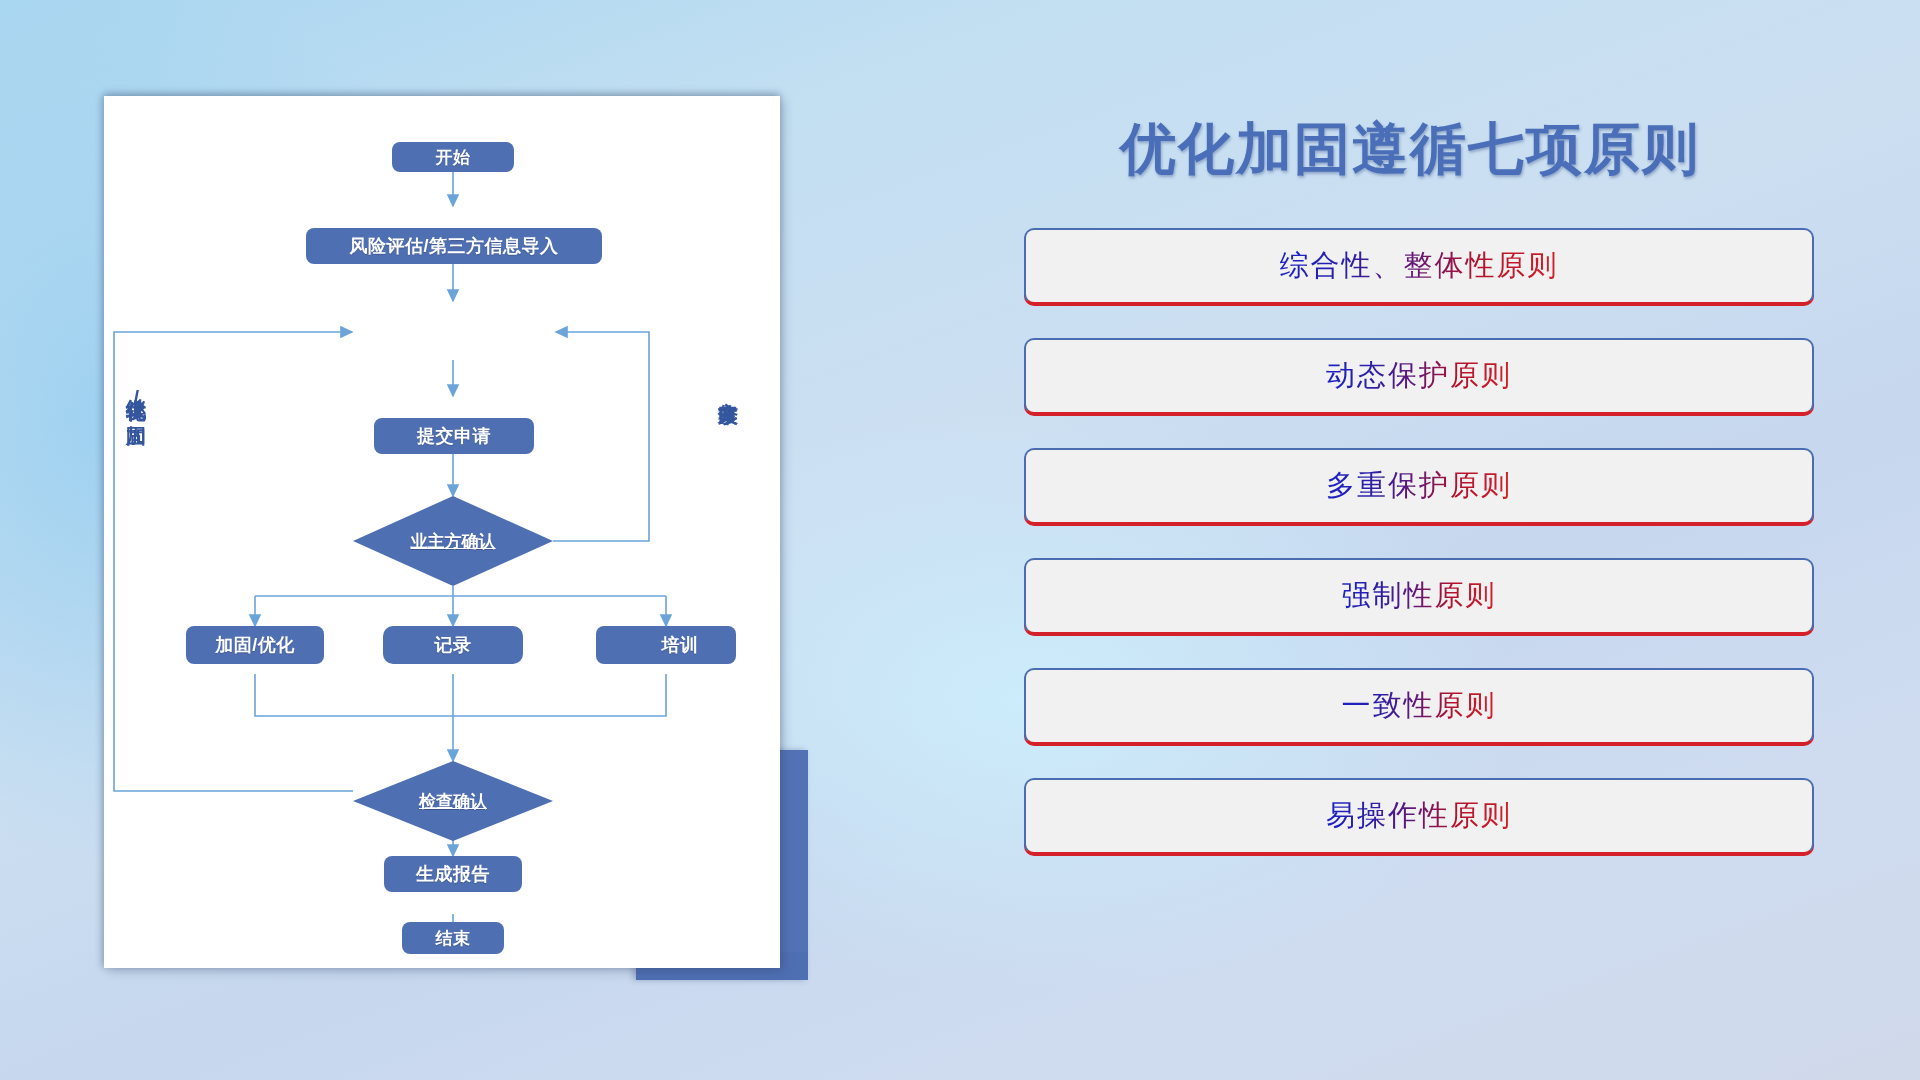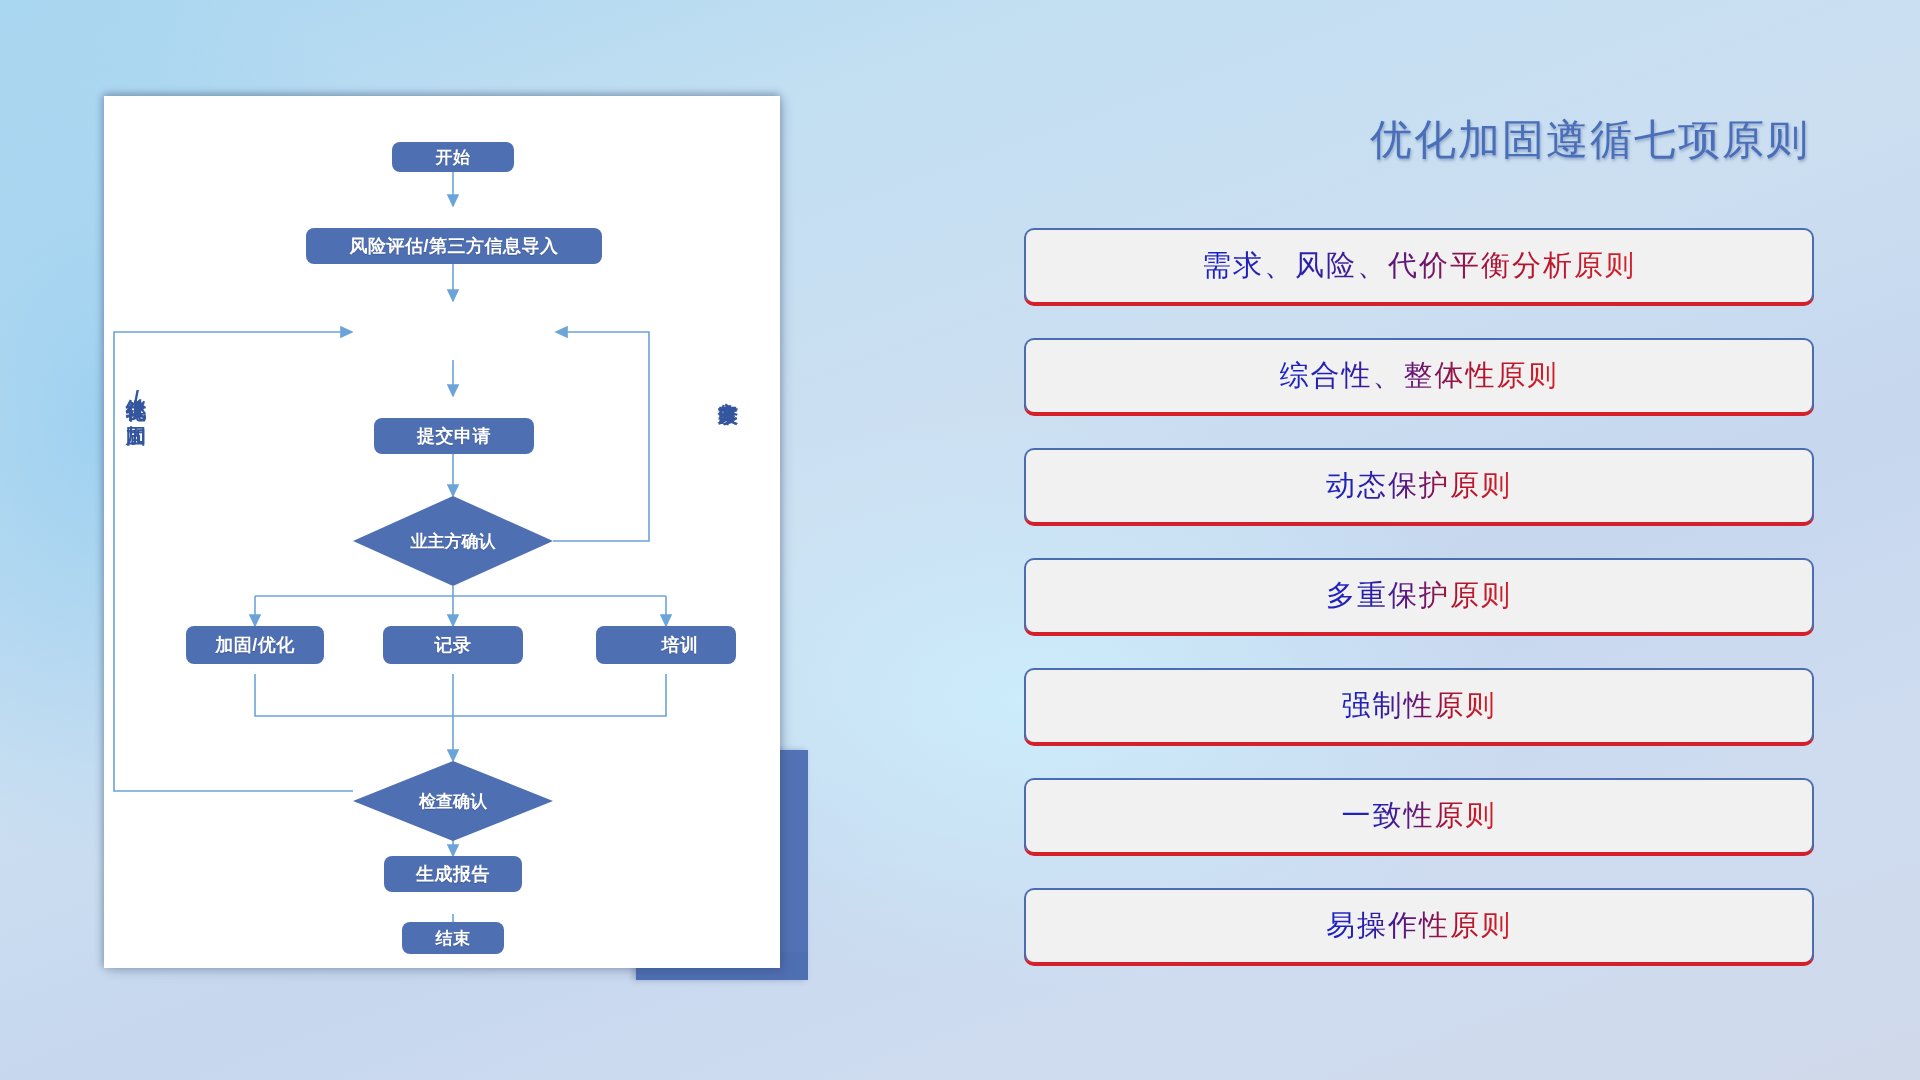--- a/index.html
+++ b/index.html
@@ -56,39 +56,40 @@
     white-space: nowrap;
   }
   .diamond {
     position: absolute;
     display: flex; align-items: center; justify-content: center;
     color: #fff; font-weight: bold; font-size: 17px;
     text-shadow: 0 1px 1px rgba(0,0,0,.18);
     background: #4f6fb3;
     clip-path: polygon(50% 0%, 100% 50%, 50% 100%, 0% 50%);
     white-space: nowrap;
+    text-decoration: underline;
   }
   .vlabel {
     position: absolute;
     writing-mode: vertical-rl;
     text-orientation: upright;
     color: #33569e;
     font-weight: bold;
     font-size: 20px;
     line-height: 1.02;
     letter-spacing: 1px;
   }
 
   
   #principles-wrap { position: absolute; left: 1010px; top: 0; width: 910px; height: 1080px; }
 
   .panel-title {
     position: absolute; left: 0; top: 112px; width: 800px;
-    text-align: right;
-    font-size: 42px; font-weight: normal;
+    text-align: center;
+    font-size: 56px; font-weight: bold;
     color: #4a6fb8;
     letter-spacing: 2px;
     text-shadow: 1px 2px 3px rgba(70,95,150,.45);
   }
 
   .principle-list { position: absolute; left: 14px; top: 228px; width: 790px; }
 
   .principle-box {
     position: relative;
     height: 76px;
@@ -174,21 +175,21 @@
     </div>
 
     <div class="diamond" style="left:249px;top:400px;width:200px;height:90px;">
       <span>业主方确认</span>
     </div>
 
     <div class="node" style="left:82px;top:530px;width:138px;height:38px;font-size:18px;">
       <span>加固/优化</span>
     </div>
 
-    <div class="node" style="left:279px;top:530px;width:140px;height:38px;font-size:18px;">
+    <div class="node" style="left:279px;top:530px;width:140px;height:38px;font-size:18px;border-radius:10px;">
       <span>记录</span>
     </div>
 
     <div class="node" style="left:492px;top:530px;width:140px;height:38px;font-size:18px;padding-left:28px;">
       <span>培训</span>
     </div>
 
     <div class="diamond" style="left:249px;top:665px;width:200px;height:80px;">
       <span>检查确认</span>
     </div>
@@ -207,23 +208,20 @@
 
   </div>
 </div>
 
 <div id="principles-wrap">
 
   <div class="panel-title">优化加固遵循七项原则</div>
 
   <div class="principle-list">
 
-    <div class="principle-box">
-      <span class="principle-text">需求、风险、代价平衡分析原则</span>
-    </div>
 
     <div class="principle-box">
       <span class="principle-text">综合性、整体性原则</span>
     </div>
 
     <div class="principle-box">
       <span class="principle-text">动态保护原则</span>
     </div>
 
     <div class="principle-box">

